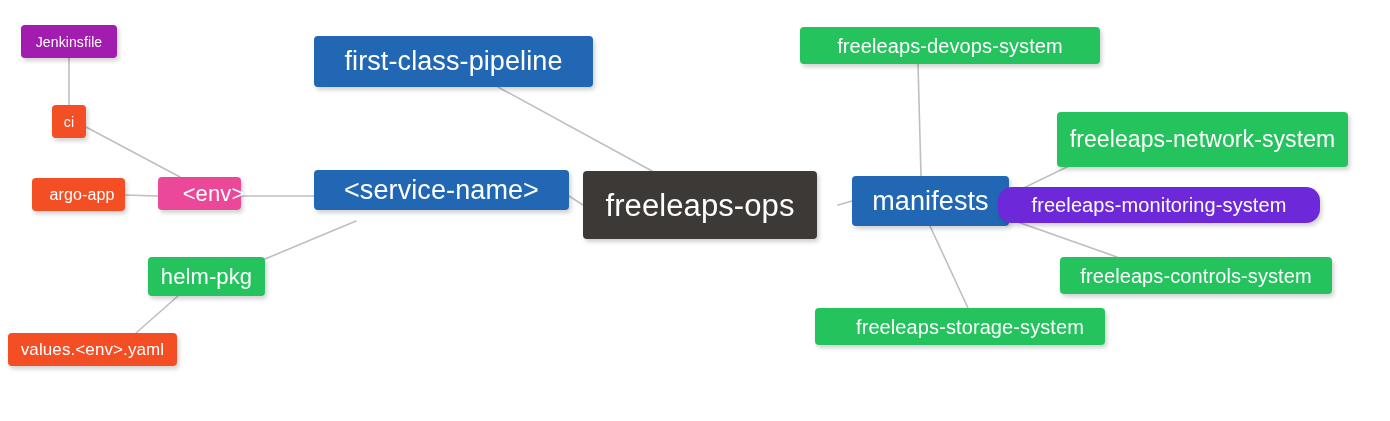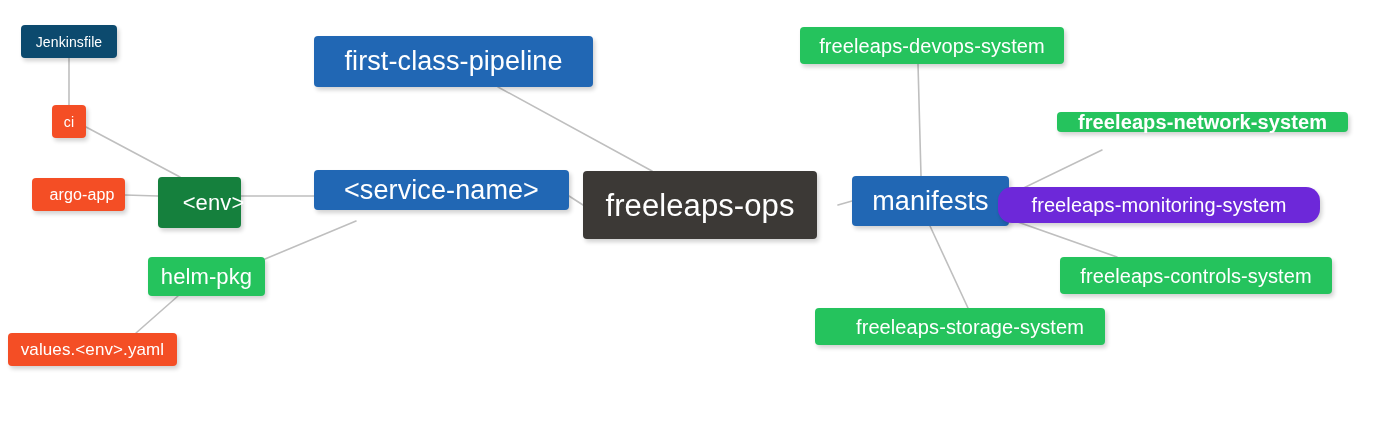--- a/index.html
+++ b/index.html
@@ -68,45 +68,45 @@
   <div id="node-layer">
       <div class="node" style="left: 583px; top: 171px; width: 234px; height: 68px; background: rgb(60, 57, 54); font-size: 31px;">
         <span class="node-label">freeleaps-ops</span>
       </div>
       <div class="node" style="left: 314px; top: 170px; width: 255px; height: 40px; background: rgb(33, 103, 180); font-size: 27px;">
         <span class="node-label">&lt;service-name&gt;</span>
       </div>
       <div class="node" style="left: 314px; top: 36px; width: 279px; height: 51px; background: rgb(33, 103, 180); font-size: 27px;">
         <span class="node-label">first-class-pipeline</span>
       </div>
-      <div class="node" style="left: 158px; top: 177px; width: 83px; height: 51px; background: #15803d; font-size: 22px; padding-left: 28px;">
+      <div class="node" style="left: 158px; top: 177px; width: 83px; height: 33px; background: #ec4899; font-size: 22px; padding-left: 28px;">
         <span class="node-label">&lt;env&gt;</span>
       </div>
       <div class="node" style="left: 52px; top: 105px; width: 34px; height: 33px; background: rgb(244, 78, 37); font-size: 14px;">
         <span class="node-label">ci</span>
       </div>
-      <div class="node" style="left: 21px; top: 25px; width: 96px; height: 33px; background: #0c4a6e; font-size: 14px;">
+      <div class="node" style="left: 21px; top: 25px; width: 96px; height: 33px; background: #a21caf; font-size: 14px;">
         <span class="node-label">Jenkinsfile</span>
       </div>
       <div class="node" style="left: 32px; top: 178px; width: 93px; height: 33px; background: rgb(244, 78, 37); font-size: 16px; padding-left: 7px;">
         <span class="node-label">argo-app</span>
       </div>
       <div class="node" style="left: 148px; top: 257px; width: 117px; height: 39px; background: rgb(37, 195, 93); font-size: 22px;">
         <span class="node-label">helm-pkg</span>
       </div>
       <div class="node" style="left: 8px; top: 333px; width: 169px; height: 33px; background: rgb(244, 78, 37); font-size: 17px;">
         <span class="node-label">values.&lt;env&gt;.yaml</span>
       </div>
       <div class="node" style="left: 852px; top: 176px; width: 157px; height: 50px; background: rgb(33, 103, 180); font-size: 27px;">
         <span class="node-label">manifests</span>
       </div>
-      <div class="node" style="left: 800px; top: 27px; width: 264px; height: 37px; background: rgb(37, 195, 93); font-size: 20px;">
+      <div class="node" style="left: 800px; top: 27px; width: 300px; height: 37px; background: rgb(37, 195, 93); font-size: 20px;">
         <span class="node-label">freeleaps-devops-system</span>
       </div>
-      <div class="node" style="left: 1057px; top: 112px; width: 291px; height: 20px; background: rgb(37, 195, 93); font-size: 20px; font-weight: bold;">
+      <div class="node" style="left: 1057px; top: 112px; width: 291px; height: 55px; background: rgb(37, 195, 93); font-size: 23px;">
         <span class="node-label">freeleaps-network-system</span>
       </div>
       <div class="node" style="left: 998px; top: 187px; width: 322px; height: 36px; background: #6d28d9; font-size: 20px; border-radius: 14px;">
         <span class="node-label">freeleaps-monitoring-system</span>
       </div>
       <div class="node" style="left: 1060px; top: 257px; width: 272px; height: 37px; background: rgb(37, 195, 93); font-size: 20px;">
         <span class="node-label">freeleaps-controls-system</span>
       </div>
       <div class="node" style="left: 815px; top: 308px; width: 290px; height: 37px; background: rgb(37, 195, 93); font-size: 20px; padding-left: 20px;">
         <span class="node-label">freeleaps-storage-system</span>

